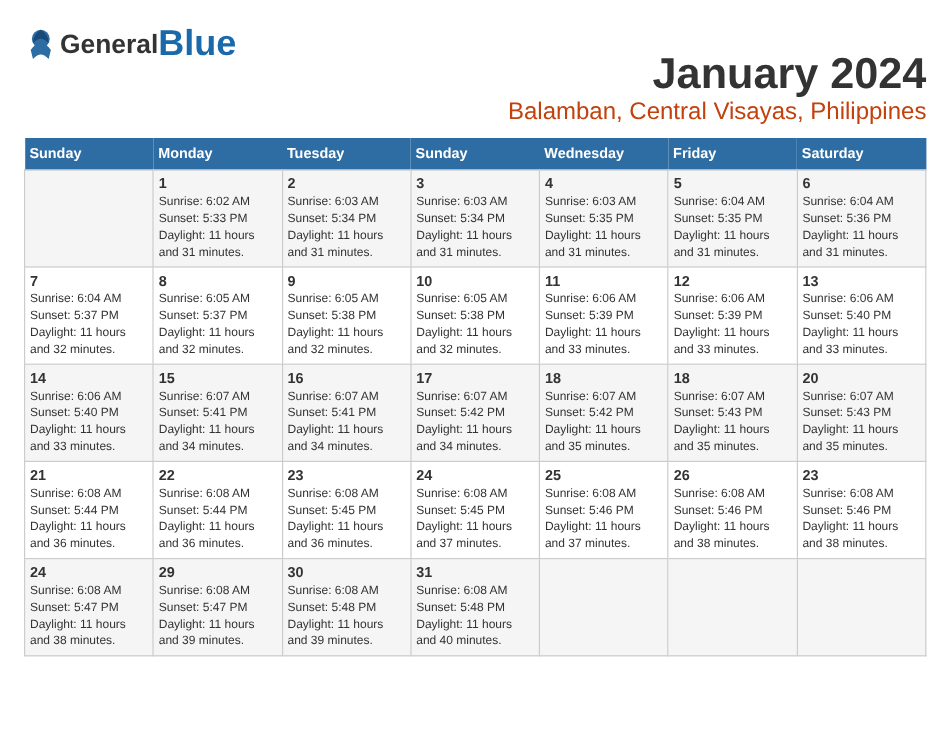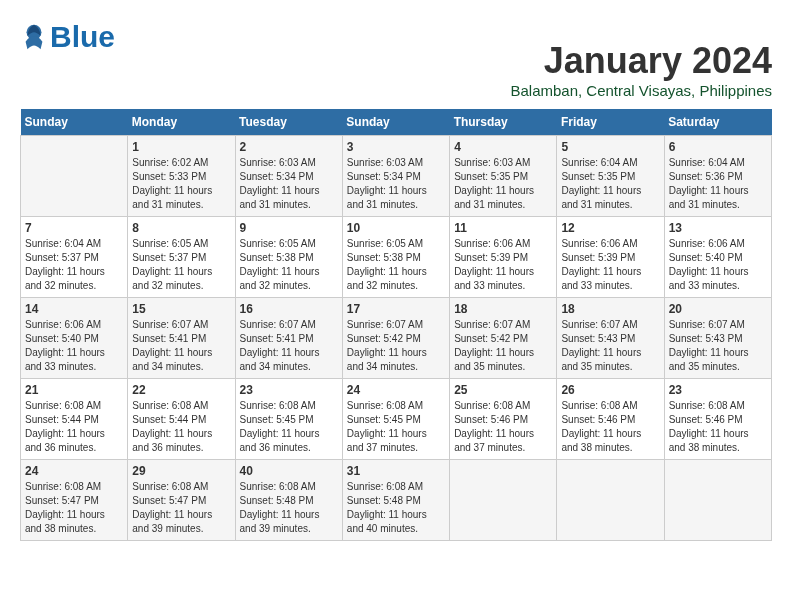--- a/index.html
+++ b/index.html
@@ -33,22 +33,22 @@
     .title-section {
       text-align: right;
       margin-top: 20px;
     }
     .month-title {
       font-size: 36px;
       font-weight: bold;
       color: #333;
     }
     .location {
-      font-size: 15px;
-      color: #14532d;
+      font-size: 20px;
+      color: #c2410c;
     }
     .calendar-table {
       width: 100%;
       border-collapse: collapse;
       font-size: 11px;
       padding-left: 20px;
     }
     .calendar-table th {
       background-color: #2e6da4;
       color: white;
@@ -93,37 +93,38 @@
 <body>
 
 <div class="header">
   <div class="logo">
     <div class="logo-text">
       <svg class="logo-icon" viewBox="0 0 30 30">
         <circle cx="15" cy="10" r="8" fill="#2e6da4"></circle>
         <path d="M15 2 Q22 6 22 14 Q18 10 15 10 Q12 10 8 14 Q8 6 15 2Z" fill="#1a4a7a"></path>
         <path d="M6 20 Q10 14 15 14 Q20 14 24 20 L22 28 Q18 24 15 24 Q12 24 8 28 Z" fill="#2e6da4"></path>
       </svg>
+      <span style="font-size:22px;font-weight:bold;color:#333;">General</span>
         <span style="font-size:30px;font-weight:bold;color:#1a6aab;">Blue</span>
     </div>
   </div>
   <div class="title-section">
     <div class="month-title">January 2024</div>
     <div class="location">Balamban, Central Visayas, Philippines</div>
   </div>
 </div>
 
 <table class="calendar-table">
   <thead>
     <tr>
     <th>Sunday</th>
         <th>Monday</th>
         <th>Tuesday</th>
         <th>Sunday</th>
-        <th>Thursday</th>
+        <th>Wednesday</th>
         <th>Friday</th>
         <th>Saturday</th>
       </tr>
   </thead>
   <tbody id="calendar-body">
   <tr>
         <td class="empty-cell"></td>
         <td>
           <span class="day-number">1</span>
           <div class="day-info">
@@ -300,21 +301,21 @@
             Sunrise: 6:08 AM<br>Sunset: 5:47 PM<br>Daylight: 11 hours and 38 minutes.
           </div>
         </td>
         <td>
           <span class="day-number">29</span>
           <div class="day-info">
             Sunrise: 6:08 AM<br>Sunset: 5:47 PM<br>Daylight: 11 hours and 39 minutes.
           </div>
         </td>
         <td>
-          <span class="day-number">40</span>
+          <span class="day-number">30</span>
           <div class="day-info">
             Sunrise: 6:08 AM<br>Sunset: 5:48 PM<br>Daylight: 11 hours and 39 minutes.
           </div>
         </td>
         <td>
           <span class="day-number">31</span>
           <div class="day-info">
             Sunrise: 6:08 AM<br>Sunset: 5:48 PM<br>Daylight: 11 hours and 40 minutes.
           </div>
         </td>

